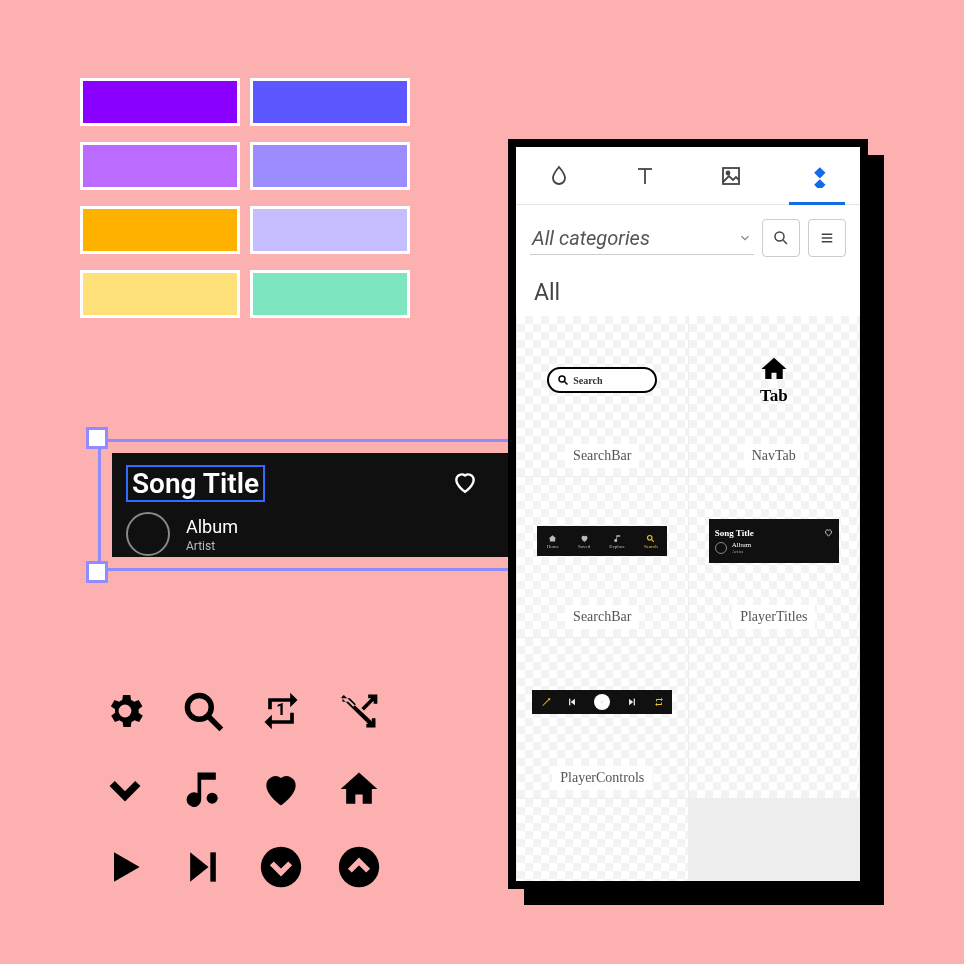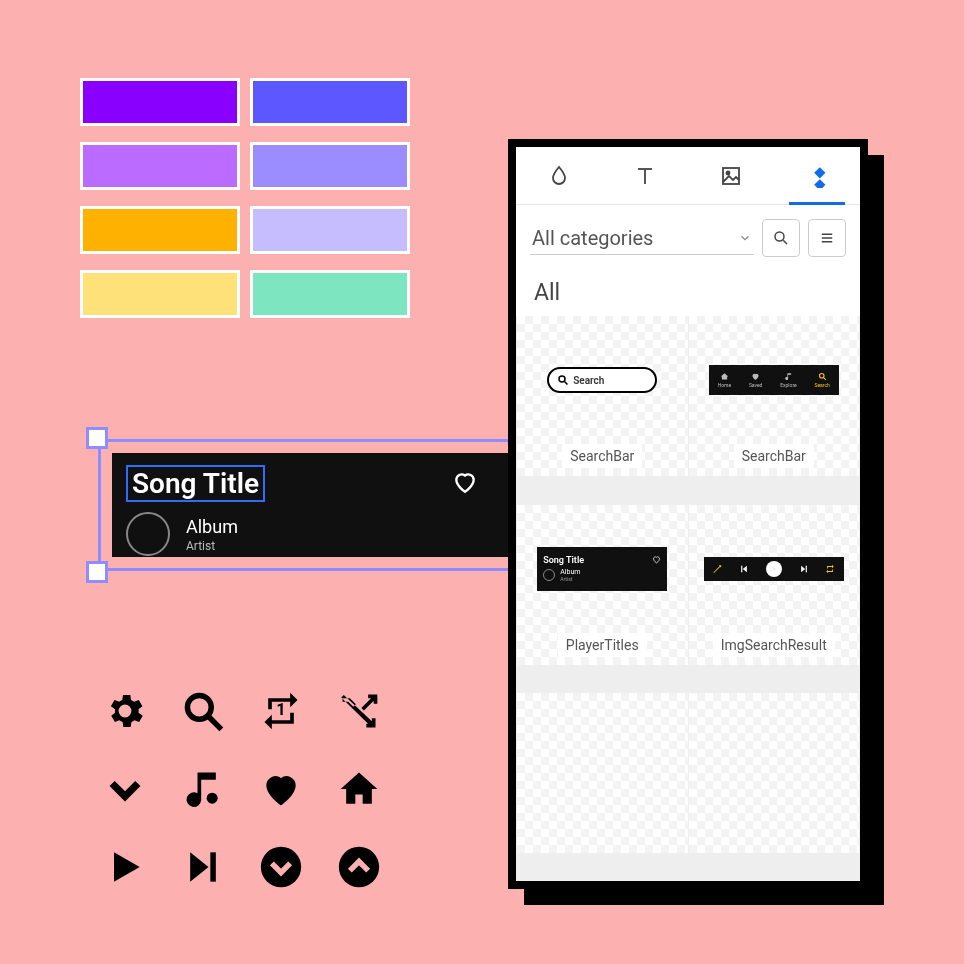--- a/index.html
+++ b/index.html
@@ -81,38 +81,40 @@
   .ptab svg { width:100%; height:100%; }
   .ptab.active { color:#146be8; }
   .ptab.active::after{
     content:""; position:absolute; left:-16px; right:-16px; bottom:-17px;
     height:3px; background:#146be8;
   }
 
   .filter-row {
     display:flex; align-items:center; gap:8px;
     padding: 14px 14px 6px 14px;
+    font-style: italic;
   }
   .category-select {
     flex:1; display:flex; align-items:center; justify-content:space-between;
     border-bottom:1px solid #ccc; padding: 4px 2px;
     font-size: 20px; color:#555;
   }
   .sq-btn {
     width:38px; height:38px; border:1px solid #ccc; border-radius:4px;
     display:flex; align-items:center; justify-content:center; color:#444;
   }
   .sq-btn svg{width:18px;height:18px;}
 
   .section-label { font-size:23px; color:#444; padding: 16px 18px 10px; }
 
   .asset-grid {
     flex:1; display:grid; grid-template-columns: 1fr 1fr;
     gap:1px; background:#eee; padding:0 1px;
     overflow:hidden;
+    font-family:Liberation Serif, serif;
   }
   .asset {
     background:
       linear-gradient(45deg,#f3f3f3 25%,transparent 25%,transparent 75%,#f3f3f3 75%),
       linear-gradient(45deg,#f3f3f3 25%,#fff 25%,#fff 75%,#f3f3f3 75%);
     background-size:16px 16px; background-position:0 0,8px 8px;
     display:flex; flex-direction:column; align-items:center; justify-content:flex-end;
     padding:8px 6px; gap:8px;
     height: 160px;
   }
@@ -307,20 +309,31 @@
           <svg viewBox="0 0 24 24" fill="none" stroke="#000" stroke-width="3">
               <circle cx="10" cy="10" r="6"></circle>
               <line x1="15" y1="15" x2="21" y2="21"></line>
             </svg>
           <span>Search</span>
         </div>
       </div>
       <div class="asset-label">SearchBar</div>
     </div>
 
+    <div class="asset">
+      <div class="preview">
+        <div class="mini-tab">
+          <svg viewBox="0 0 24 24" fill="#000">
+              <path d="M12 3 2 12h3v8h5v-5h4v5h5v-8h3L12 3z"></path>
+            </svg>
+          <span>Tab</span>
+        </div>
+      </div>
+      <div class="asset-label">NavTab</div>
+    </div>
 
     <div class="asset">
       <div class="preview">
         <div class="mini-bottomnav">
           <div class="bitem">
               <svg viewBox="0 0 24 24" fill="currentColor">
                 <path d="M12 3 2 12h3v8h14v-8h3L12 3z"></path>
               </svg>
               <span>Home</span>
             </div>
@@ -387,19 +400,19 @@
             </div>
           <svg viewBox="0 0 24 24" fill="currentColor">
               <polygon points="5 4 15 12 5 20"></polygon>
               <rect x="16" y="4" width="3" height="16"></rect>
             </svg>
           <svg class="edge" viewBox="0 0 24 24" fill="currentColor">
               <path d="M7 7h10v3l4-4-4-4v3H5v6h2V7zm10 10H7v-3l-4 4 4 4v-3h12v-6h-2v4z"></path>
             </svg>
         </div>
       </div>
-      <div class="asset-label">ImgSearchResult</div>
+      <div class="asset-label">PlayerControls</div>
     </div>
 
     <div class="asset"></div>
     <div class="asset"></div>
   </div>
 </div>
 
 </body></html>

